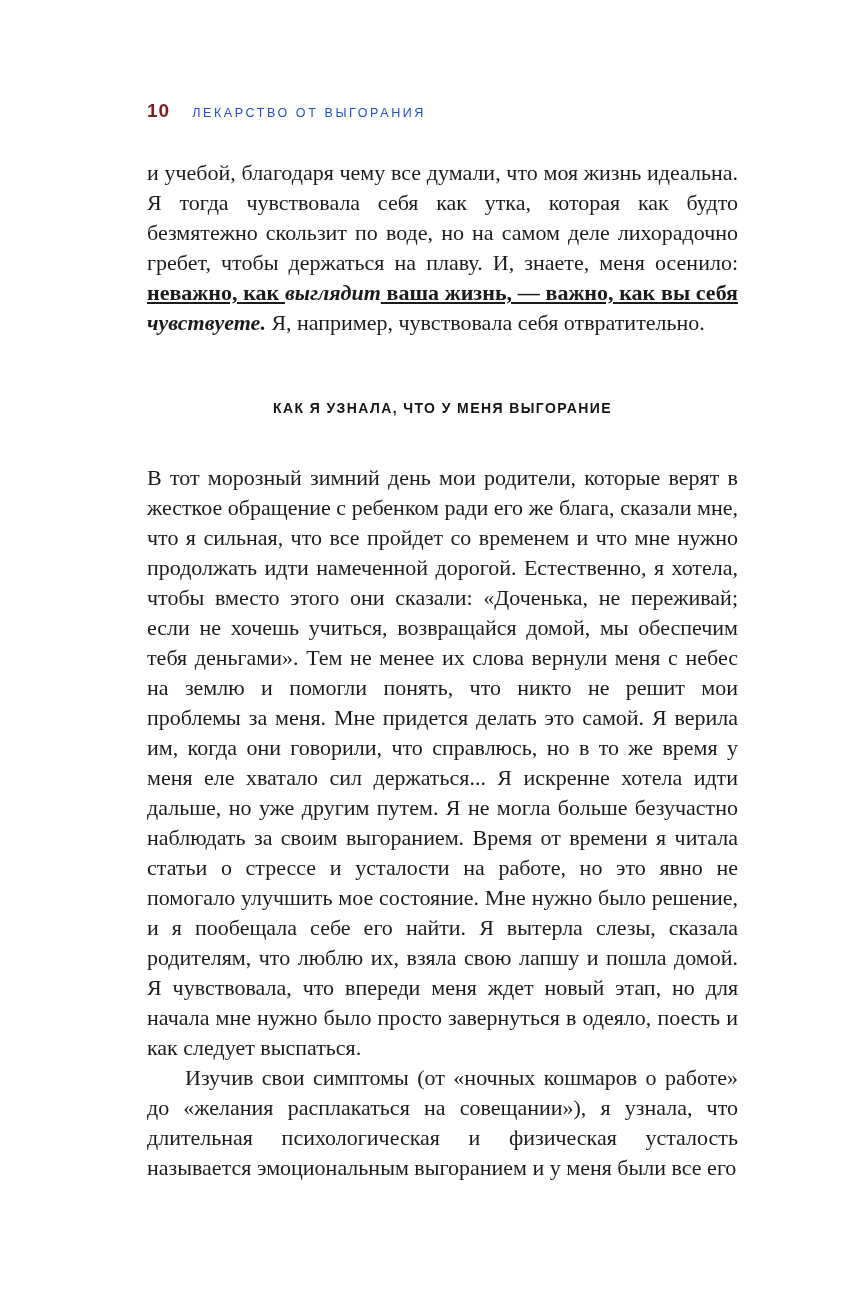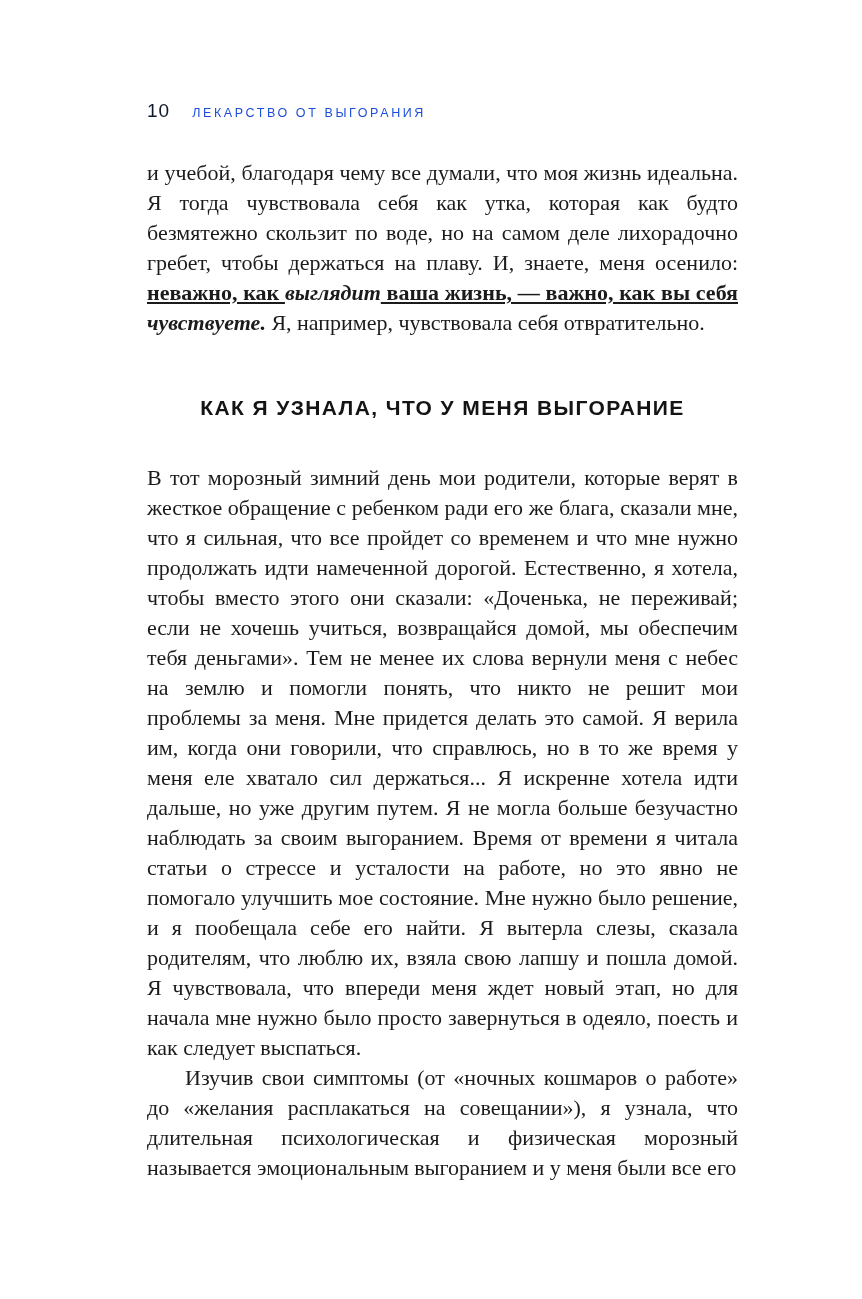--- a/index.html
+++ b/index.html
@@ -16,23 +16,23 @@
     position: absolute;
     top: 100px;
     left: 147px;
     display: flex;
     align-items: baseline;
     gap: 22px;
     font-family: "Liberation Sans", sans-serif;
   }
   .page-number {
     font-size: 19px;
-    font-weight: 400;
+    font-weight: 700;
     letter-spacing: 1px;
-    color: #0f172a;
+    color: #7f1d1d;
   }
   .book-title {
     font-size: 12.5px;
     font-weight: 400;
     letter-spacing: 2.6px;
     color: #1d4ed8;
     text-transform: uppercase;
   }
   
   .content {
@@ -45,21 +45,21 @@
     line-height: 30px;
     color: #1b1b1b;
     text-align: justify;
     hyphens: auto;
   }
   .content p { margin: 0; }
   .seg-bold { font-weight: 700; text-decoration: underline; }
   .seg-bold-italic { font-weight: 700; font-style: italic; margin-top: 28px; }
   .section-heading {
     font-family: "Liberation Sans", sans-serif;
-    font-size: 21px;
+    font-size: 14px;
     font-weight: 700;
     letter-spacing: 1.4px;
     color: #141414;
     text-align: center;
     margin: 55px 0 40px 0;
     text-transform: uppercase;
   }
   .para-indent { text-indent: 38px; }
 </style>
 </head>
@@ -73,17 +73,17 @@
   </div>
 
   <div class="content">
 
     <p><span>и учебой, благодаря чему все думали, что моя жизнь идеальна. Я тогда чувствовала себя как утка, которая как будто безмятежно скользит по воде, но на самом деле лихорадочно гребет, чтобы держаться на плаву. И, знаете, меня осенило: </span><span class="seg-bold">неважно, как </span><span class="seg-bold-italic">выглядит</span><span class="seg-bold"> ваша жизнь, — важно, как вы себя </span><span class="seg-bold-italic">чувствуете.</span><span> Я, например, чувствовала себя отвратительно.</span></p>
 
     <h2 class="section-heading">КАК Я УЗНАЛА, ЧТО У МЕНЯ ВЫГОРАНИЕ</h2>
 
     <p>В тот морозный зимний день мои родители, которые верят в жесткое обращение с ребенком ради его же блага, сказали мне, что я сильная, что все пройдет со временем и что мне нужно продолжать идти намеченной дорогой. Естественно, я хотела, чтобы вместо этого они сказали: «Доченька, не переживай; если не хочешь учиться, возвращайся домой, мы обеспечим тебя деньгами». Тем не менее их слова вернули меня с небес на землю и помогли понять, что никто не решит мои проблемы за меня. Мне придется делать это самой. Я верила им, когда они говорили, что справлюсь, но в то же время у меня еле хватало сил держаться... Я искренне хотела идти дальше, но уже другим путем. Я не могла больше безучастно наблюдать за своим выгоранием. Время от времени я читала статьи о стрессе и усталости на работе, но это явно не помогало улучшить мое состояние. Мне нужно было решение, и я пообещала себе его найти. Я вытерла слезы, сказала родителям, что люблю их, взяла свою лапшу и пошла домой. Я чувствовала, что впереди меня ждет новый этап, но для начала мне нужно было просто завернуться в одеяло, поесть и как следует выспаться.</p>
 
-    <p class="para-indent">Изучив свои симптомы (от «ночных кошмаров о работе» до «желания расплакаться на совещании»), я узнала, что длительная психологическая и физическая морозный называется эмоциональным выгоранием и у меня были все его</p>
+    <p class="para-indent">Изучив свои симптомы (от «ночных кошмаров о работе» до «желания расплакаться на совещании»), я узнала, что длительная психологическая и физическая усталость называется эмоциональным выгоранием и у меня были все его</p>
 
   </div>
 
 </div>
 
 </body></html>

